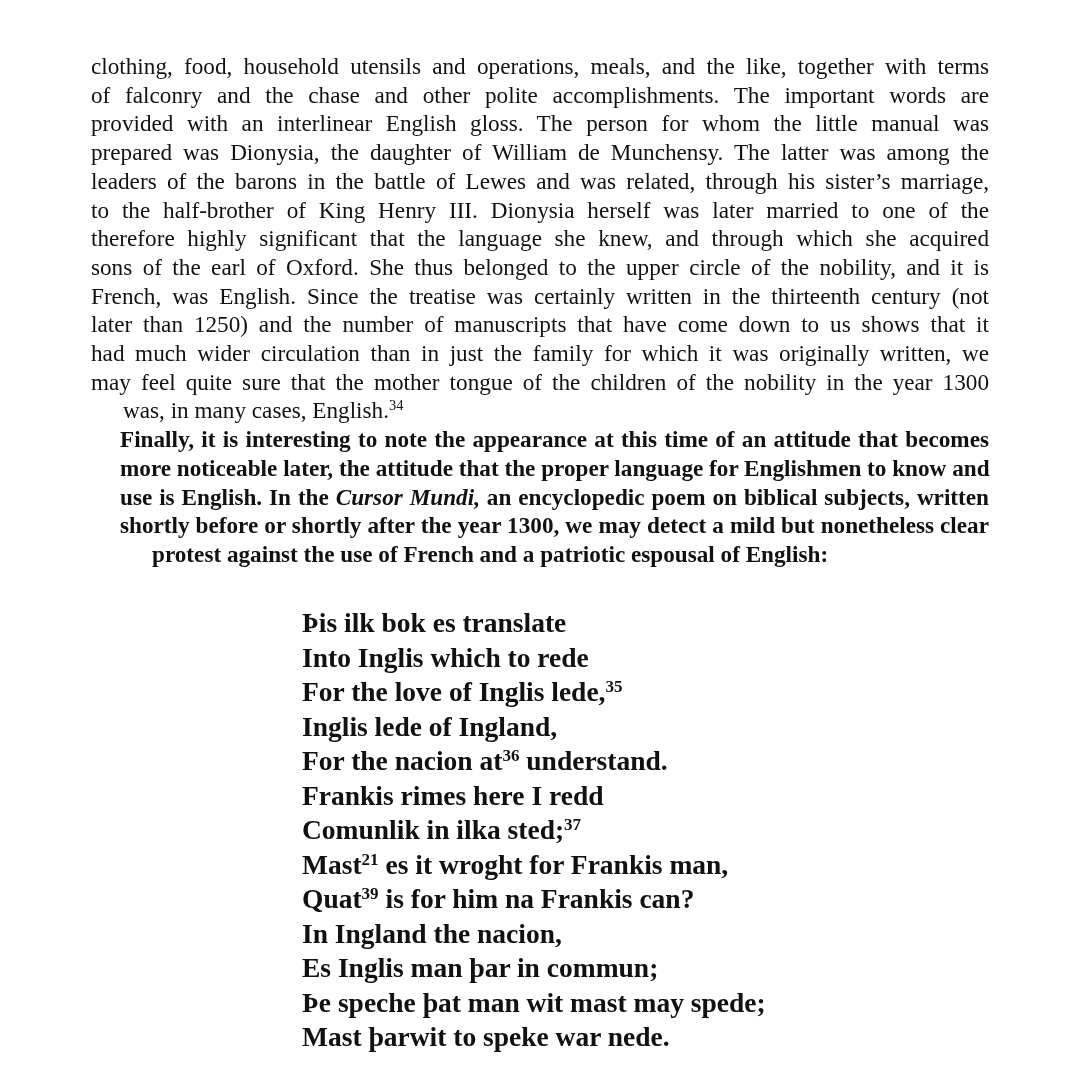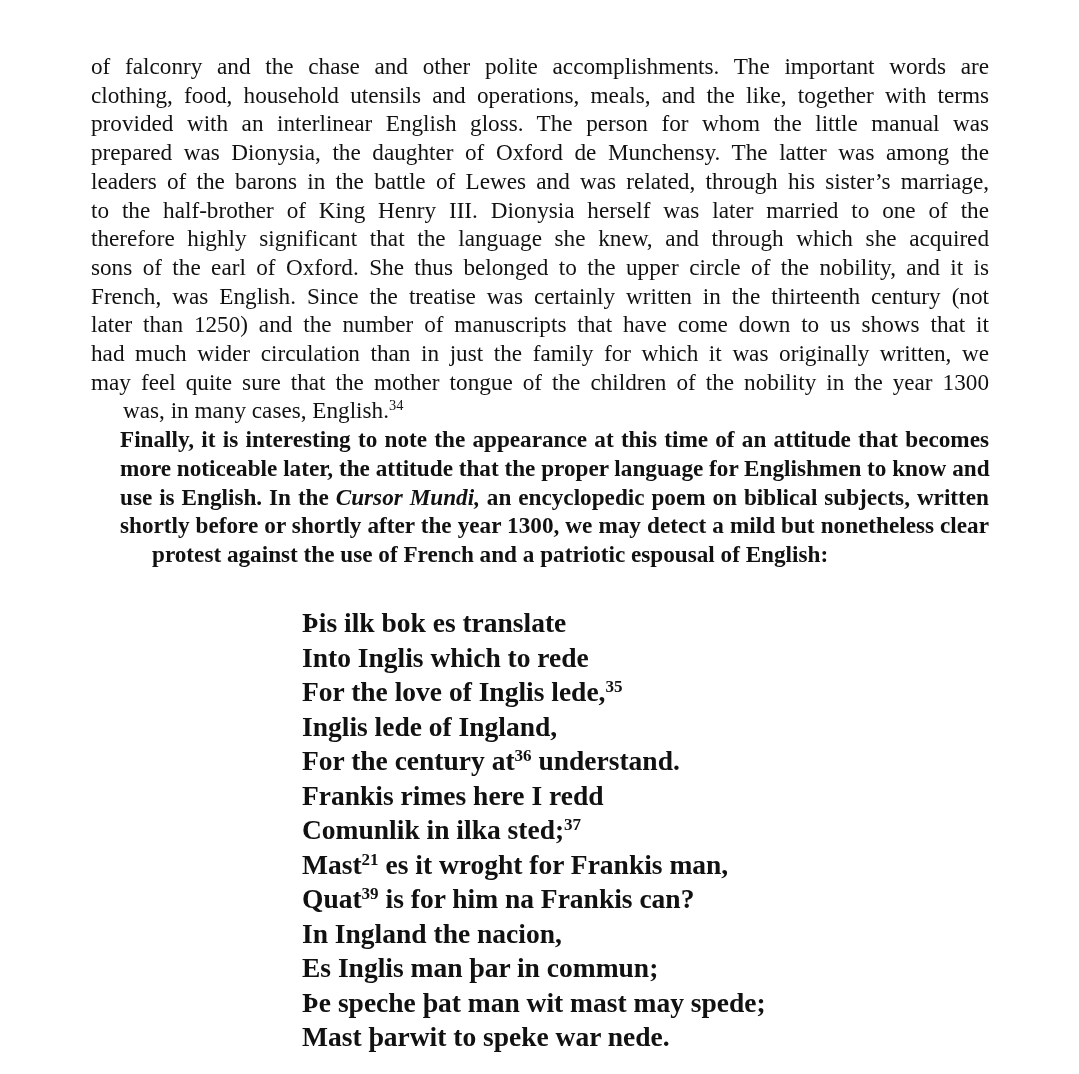--- a/index.html
+++ b/index.html
@@ -20,24 +20,24 @@
       position: absolute; left: 302px; top: 606px;
       font-size: 27.5px; line-height: 34.5px; font-weight: bold;
     }
     .poem .verse { display: block; white-space: nowrap; }
   </style>
 </head>
 <body>
 
 <div class="prose">
   <p>
+    <span class="line">clothing, food, household utensils and operations, meals, and the like, together with terms</span>
     <span class="line">of falconry and the chase and other polite accomplishments. The important words are</span>
-    <span class="line">clothing, food, household utensils and operations, meals, and the like, together with terms</span>
     <span class="line">provided with an interlinear English gloss. The person for whom the little manual was</span>
-    <span class="line">prepared was Dionysia, the daughter of Oxford de Munchensy. The latter was among the</span>
+    <span class="line">prepared was Dionysia, the daughter of William de Munchensy. The latter was among the</span>
     <span class="line">leaders of the barons in the battle of Lewes and was related, through his sister’s marriage,</span>
     <span class="line">to the half-brother of King Henry III. Dionysia herself was later married to one of the</span>
     <span class="line">therefore highly significant that the language she knew, and through which she acquired</span>
     <span class="line">sons of the earl of Oxford. She thus belonged to the upper circle of the nobility, and it is</span>
     <span class="line">French, was English. Since the treatise was certainly written in the thirteenth century (not</span>
     <span class="line">later than 1250) and the number of manuscripts that have come down to us shows that it</span>
     <span class="line">had much wider circulation than in just the family for which it was originally written, we</span>
     <span class="line">may feel quite sure that the mother tongue of the children of the nobility in the year 1300</span>
     <span class="line last"><span>was, in many cases, English.</span><sup>34</sup></span>
   </p>
@@ -48,21 +48,21 @@
     <span class="line">shortly before or shortly after the year 1300, we may detect a mild but nonetheless clear</span>
     <span class="line last">protest against the use of French and a patriotic espousal of English:</span>
   </p>
 </div>
 
 <div class="poem">
   <span class="verse"><span>Þis ilk bok es translate</span></span>
   <span class="verse"><span>Into Inglis which to rede</span></span>
   <span class="verse"><span>For the love of Inglis lede,</span><sup>35</sup></span>
   <span class="verse"><span>Inglis lede of Ingland,</span></span>
-  <span class="verse"><span>For the century at</span><sup>36</sup><span> understand.</span></span>
+  <span class="verse"><span>For the nacion at</span><sup>36</sup><span> understand.</span></span>
   <span class="verse"><span>Frankis rimes here I redd</span></span>
   <span class="verse"><span>Comunlik in ilka sted;</span><sup>37</sup></span>
   <span class="verse"><span>Mast</span><sup>21</sup><span> es it wroght for Frankis man,</span></span>
   <span class="verse"><span>Quat</span><sup>39</sup><span> is for him na Frankis can?</span></span>
   <span class="verse"><span>In Ingland the nacion,</span></span>
   <span class="verse"><span>Es Inglis man þar in commun;</span></span>
   <span class="verse"><span>Þe speche þat man wit mast may spede;</span></span>
   <span class="verse"><span>Mast þarwit to speke war nede.</span></span>
 </div>
 

